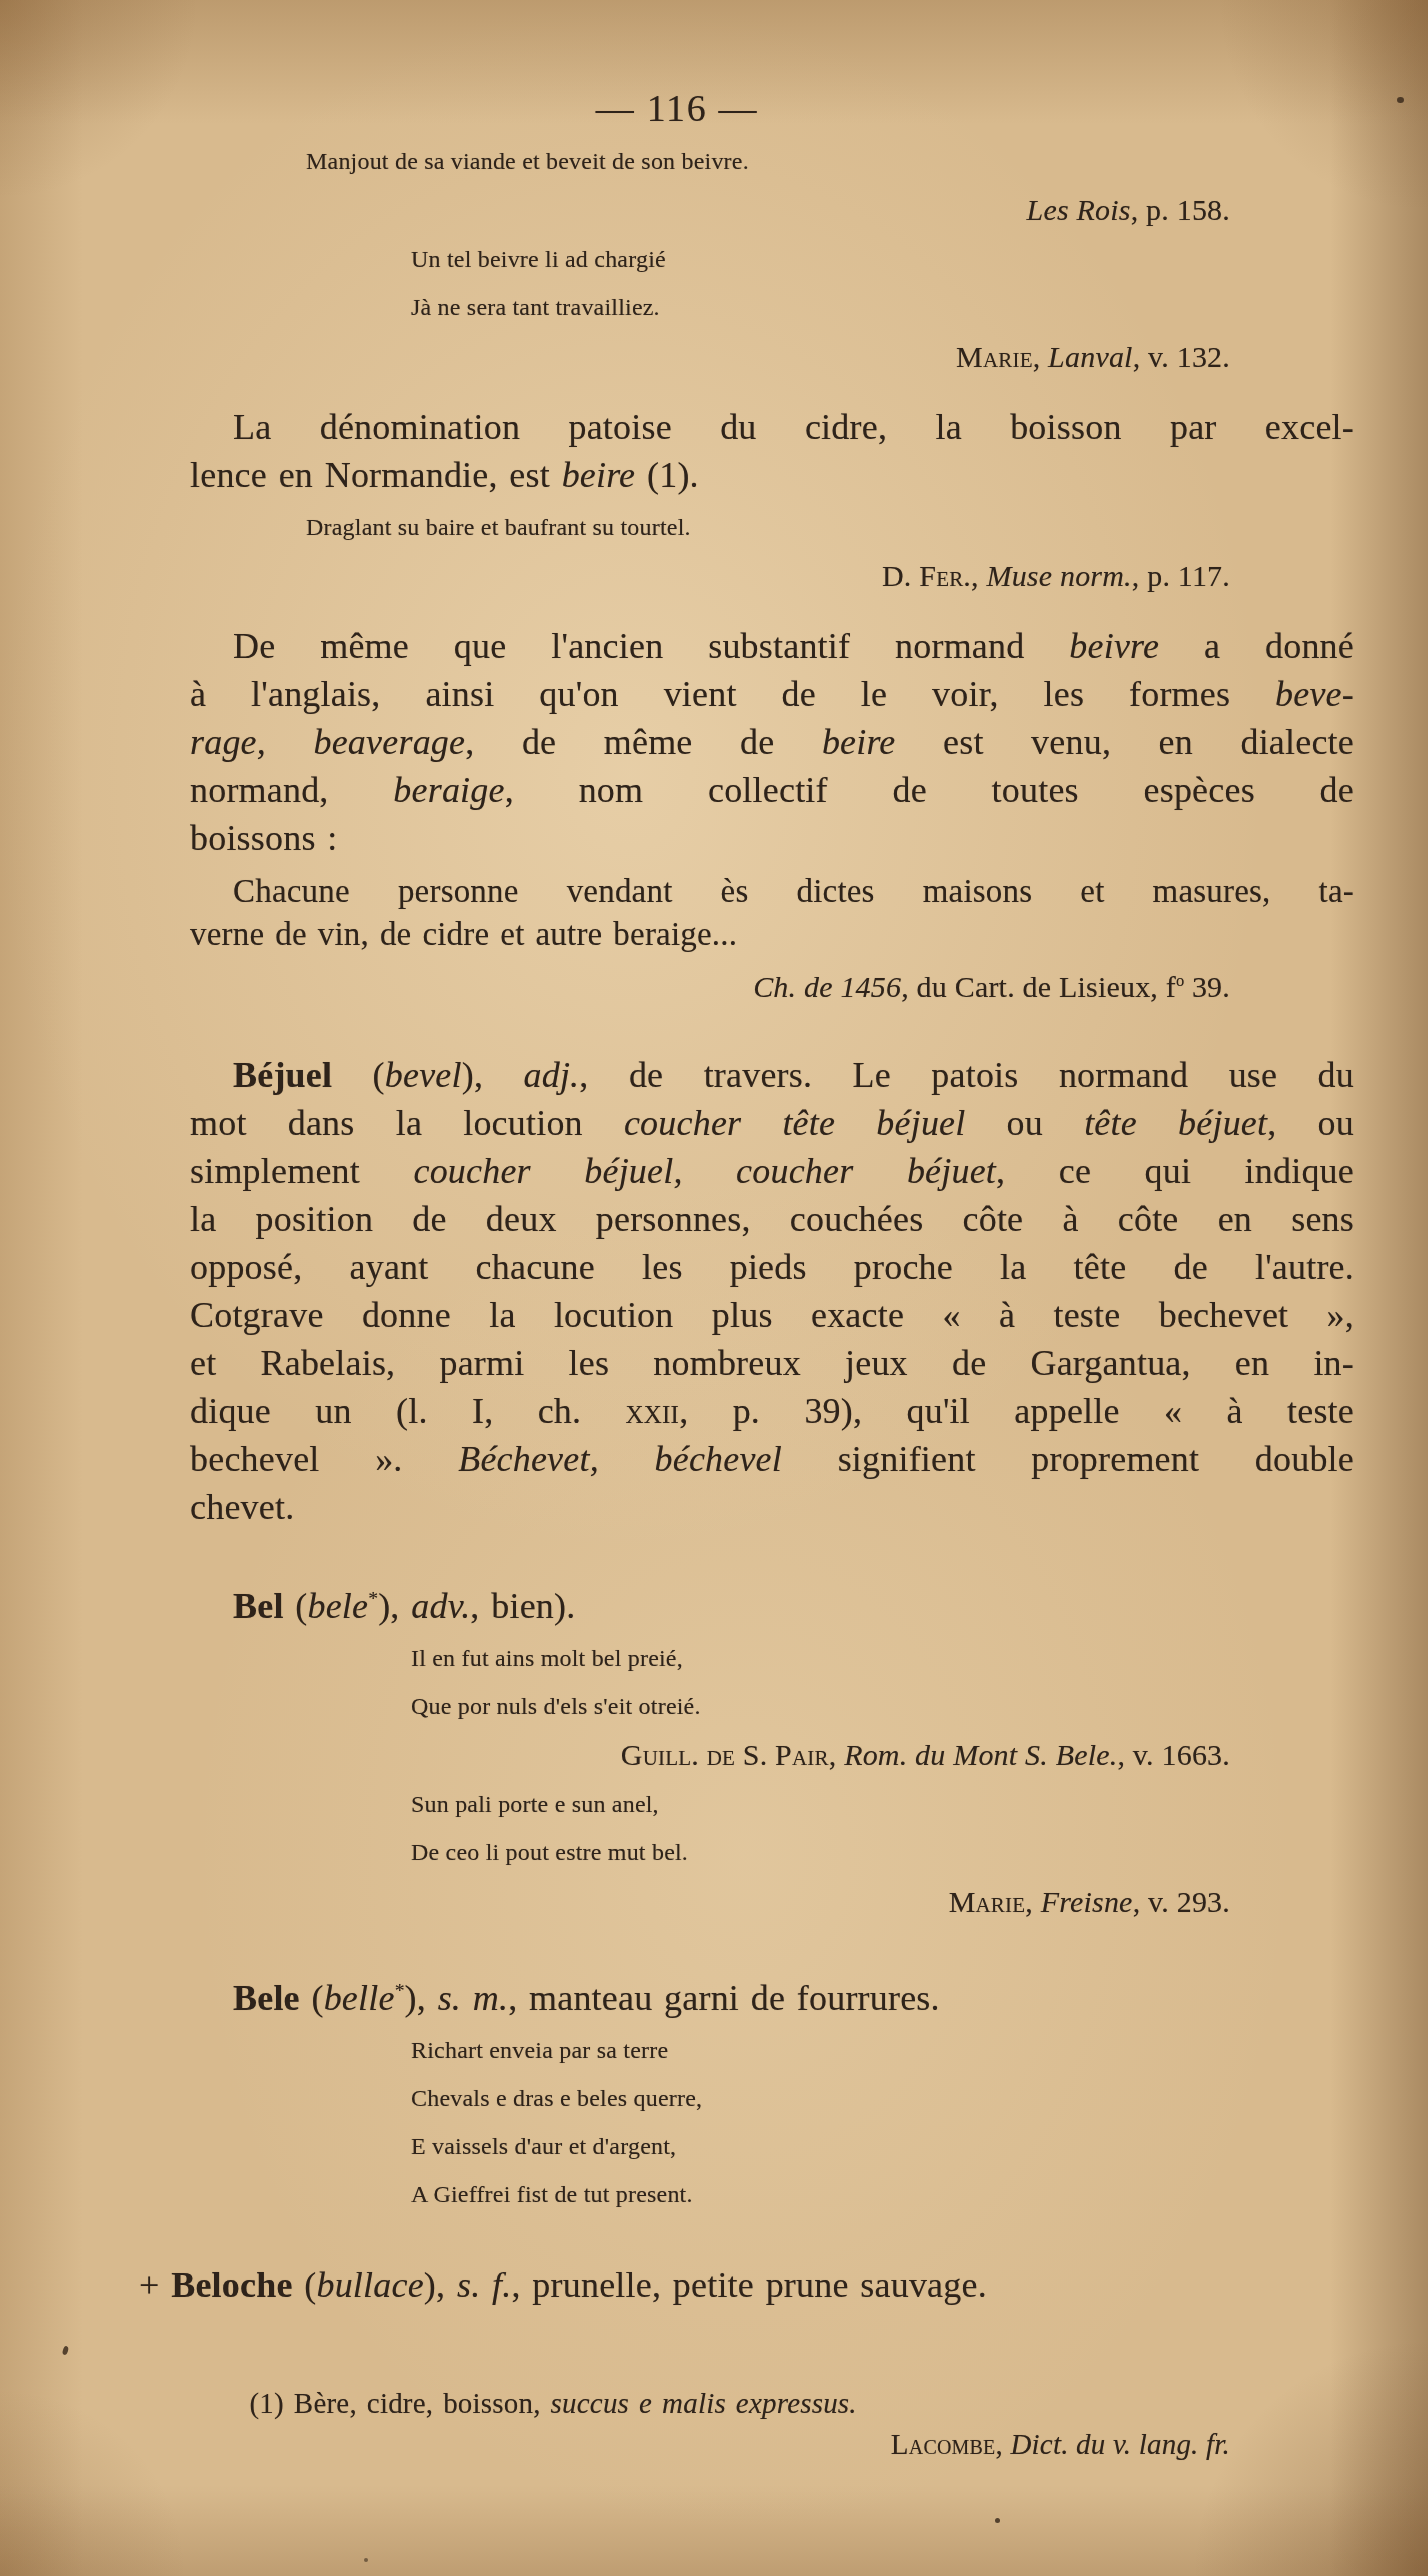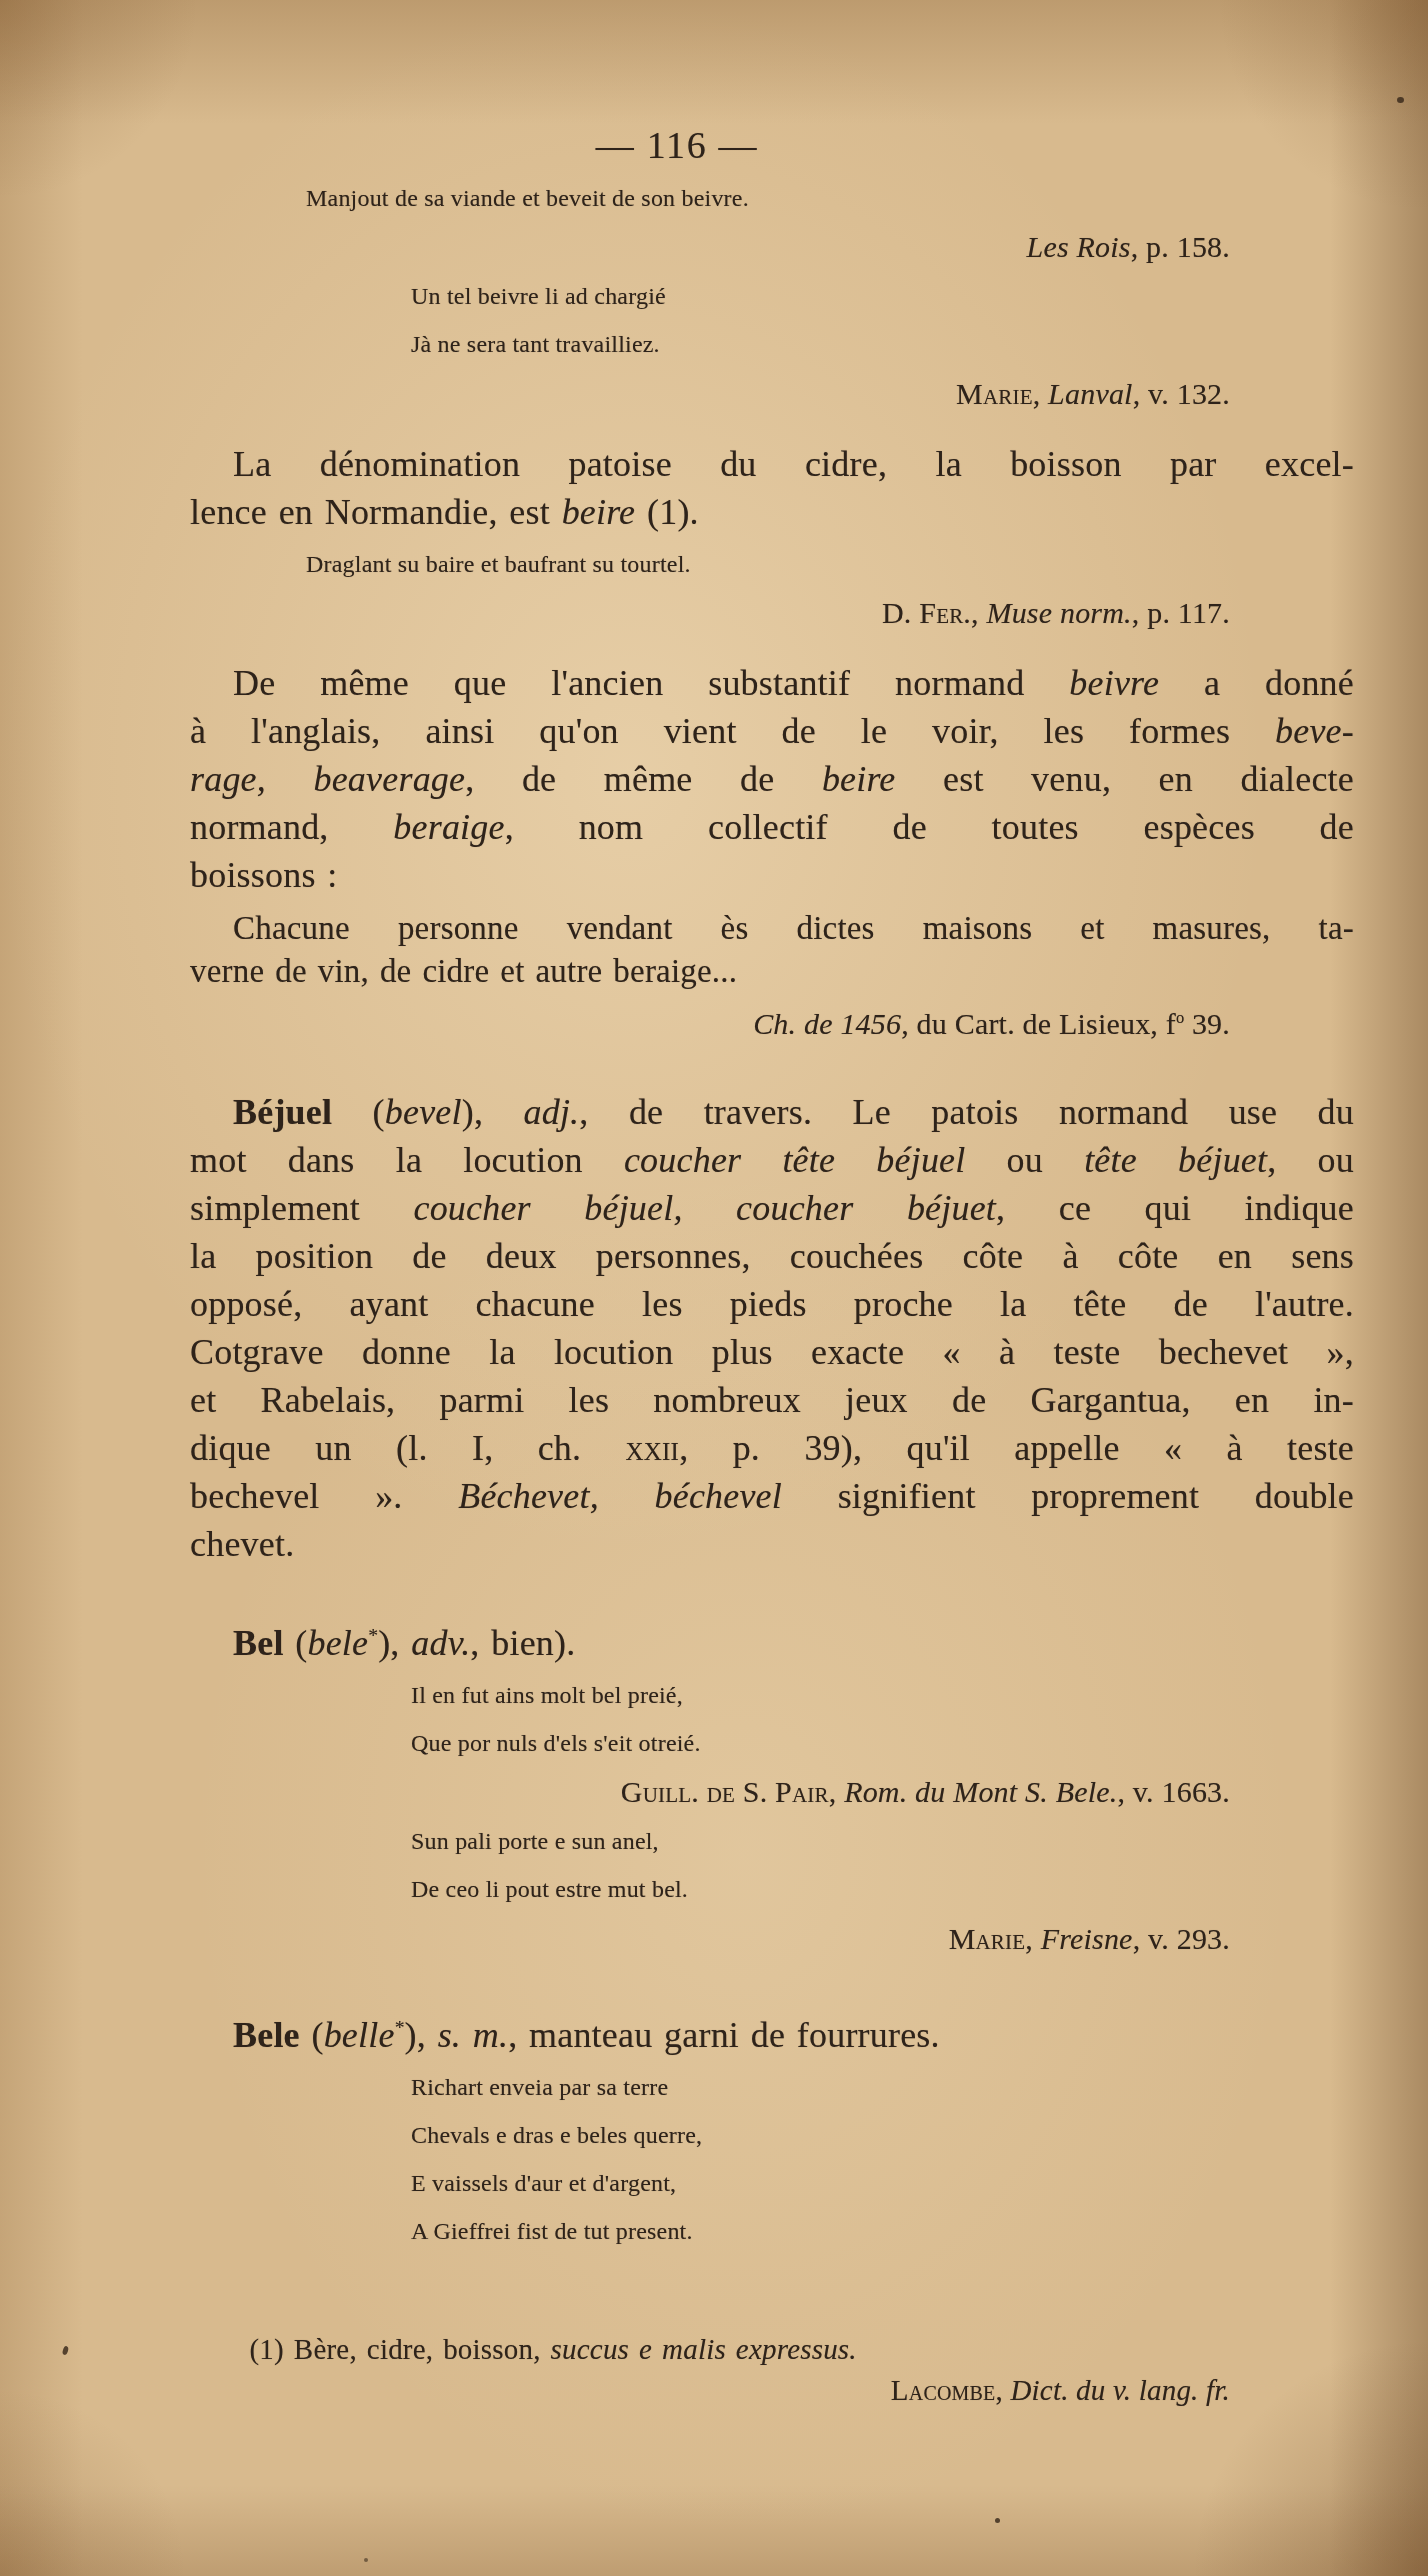--- a/index.html
+++ b/index.html
@@ -8,21 +8,21 @@
     --paper-dark:#a98353;
     --ink:#2e231a;
   }
   html,body{margin:0;padding:0;background:#6b5538;}
   .page{
     position:relative;
     width:1429px;height:2576px;
     margin:0 auto;
     overflow:hidden;
     box-sizing:border-box;
-    padding:120px 0 0 0;
+    padding:83px 0 0 0;
     background-color:var(--paper);
     background-image:
       radial-gradient(circle 264px at 0% 0%, rgba(120,80,40,.32), rgba(120,80,40,0) 75%),
       radial-gradient(circle 281px at 100% 0%, rgba(115,76,38,.30), rgba(115,76,38,0) 75%),
       radial-gradient(circle 314px at 100% 100%, rgba(105,68,33,.38), rgba(105,68,33,0) 75%),
       radial-gradient(circle 248px at 0% 100%, rgba(120,80,40,.26), rgba(120,80,40,0) 75%),
       linear-gradient(180deg, rgba(136,95,50,.34), rgba(136,95,50,0) 124px),
       linear-gradient(0deg, rgba(130,90,48,.30), rgba(130,90,48,0) 91px),
       linear-gradient(90deg, rgba(136,95,50,.24), rgba(136,95,50,0) 83px),
       linear-gradient(270deg, rgba(104,70,36,.42), rgba(104,70,36,0) 99px),
@@ -136,20 +136,23 @@
         <div class="blk cite"><span class="sc">Marie</span><span>, </span><span class="i">Freisne</span><span>, v. 293.</span></div>
         <div class="blk para entry">
           <div class="ln first last"><span class="b">Bele</span><span> (</span><span class="i">belle</span><span class="sup">*</span><span>), </span><span class="i">s. m.</span><span>, manteau garni de fourrures.</span></div>
         </div>
         <div class="blk verse v2">
           <div class="vln"><span>Richart enveia par sa terre</span></div>
           <div class="vln"><span>Chevals e dras e beles querre,</span></div>
           <div class="vln"><span>E vaissels d'aur et d'argent,</span></div>
           <div class="vln"><span>A Gieffrei fist de tut present.</span></div>
         </div>
+        <div class="blk para entry">
+          <div class="ln first last plus"><span>+ </span><span class="b">Beloche</span><span> (</span><span class="i">bullace</span><span>), </span><span class="i">s. f.</span><span>, prunelle, petite prune sauvage.</span></div>
+        </div>
         <div class="blk para footnote">
           <div class="ln first last"><span>(1) Bère, cidre, boisson, </span><span class="i">succus e malis expressus.</span></div>
         </div>
         <div class="blk cite fncite"><span class="sc">Lacombe</span><span>, </span><span class="i">Dict. du v. lang. fr.</span></div>
       </section>
   </div>
   <div class="speck s1"></div>
   <div class="speck s2"></div>
   <div class="speck s3"></div>
   <div class="speck s4"></div>

